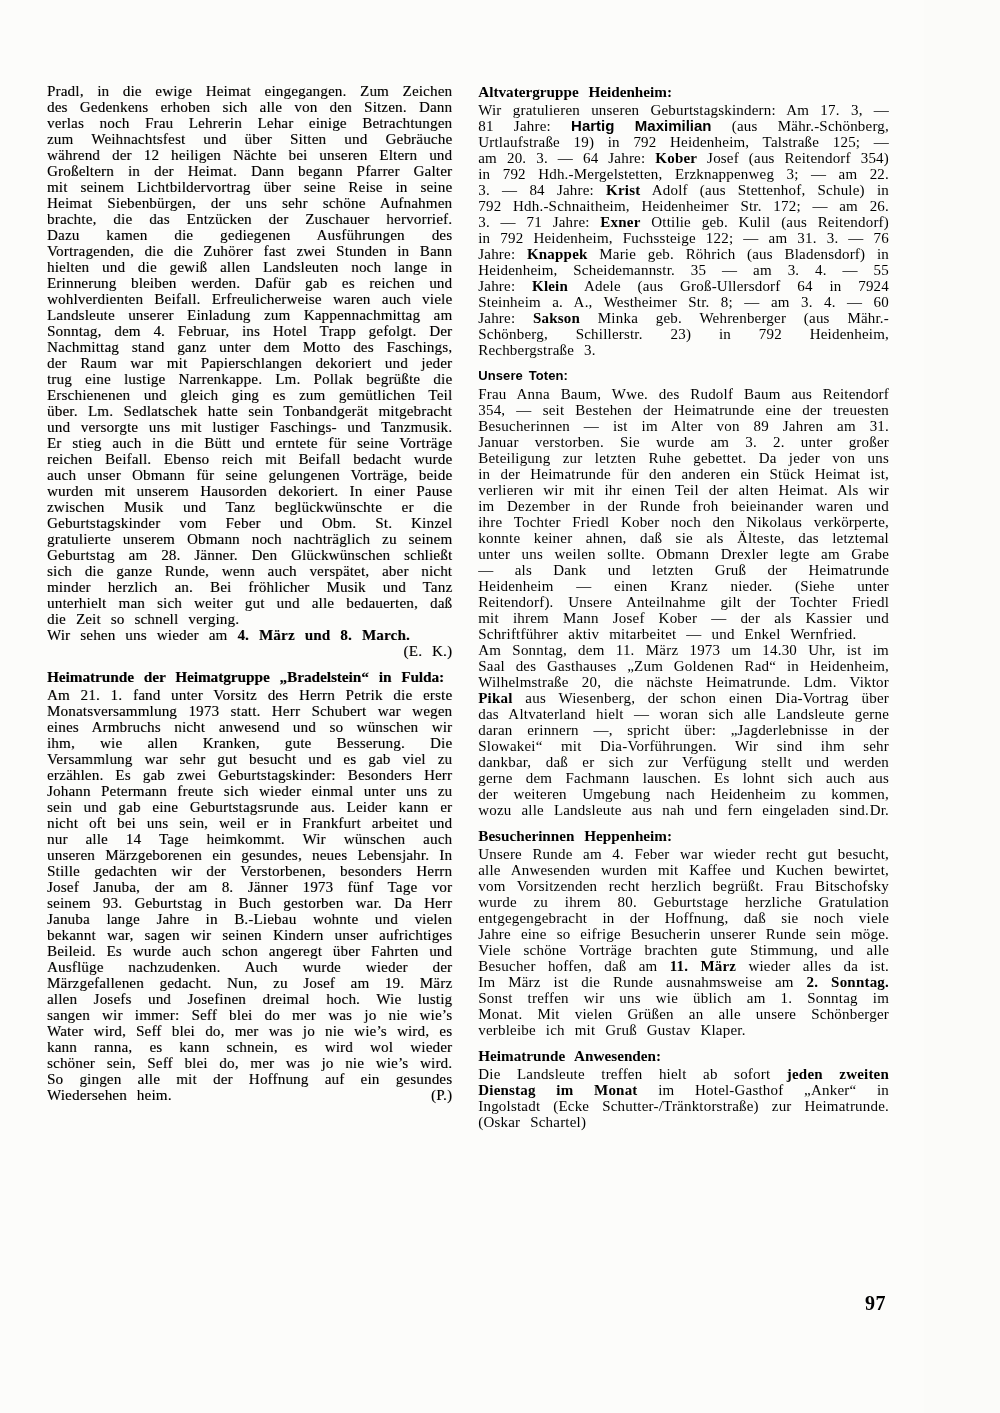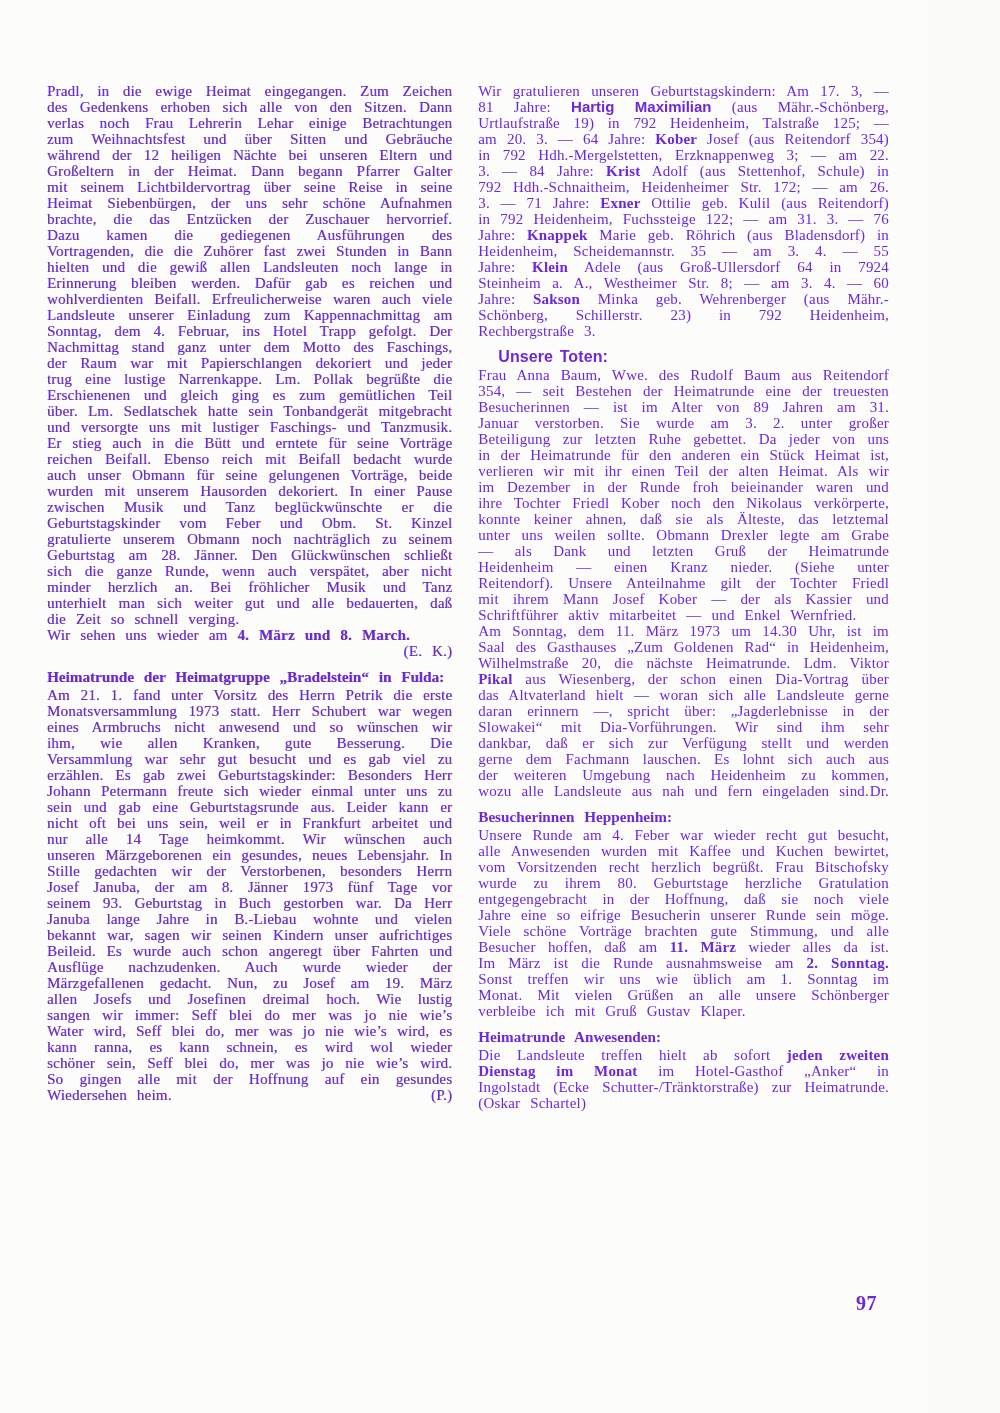--- a/index.html
+++ b/index.html
@@ -4,21 +4,21 @@
 <style>
   html,body{margin:0;padding:0;background:#fbfbf9;}
   .page{
     position:relative;
     width:924px;height:1413px;
     box-sizing:border-box;
     background:#fcfcfa;
     padding:83px 35px 0 47px;
     overflow:hidden;
     font-family:"Liberation Serif","DejaVu Serif",serif;
-    color:#6d28d9;
+    color:#000000;
   }
   .columns{display:flex;gap:26px;}
   .col{box-sizing:border-box;}
   .col-left{width:443px;}
   .col-right{width:449px;}
   
   .col-left .para, .col-left .head{ text-shadow:0.5px 0 0.6px rgba(48,40,34,0.42); }
   .para{
     margin:0;
     text-align:justify;
@@ -34,45 +34,46 @@
     font-size:15.2px;
     line-height:17px;
     font-weight:bold;
     text-align:justify;
     word-spacing:6px;
   }
   .head.first{margin-top:0;}
   .head.gap-lg{}
   .b{font-weight:bold;}
   .sans{font-family:"Liberation Sans","DejaVu Sans",sans-serif;font-size:15px;letter-spacing:0;}
-  .head.sans-head{font-family:"Liberation Sans","DejaVu Sans",sans-serif;font-size:16px;letter-spacing:0.1px;word-spacing:2px;margin-left:20px;}
+  .head.sans-head{font-family:"Liberation Sans","DejaVu Sans",sans-serif;font-size:13px;letter-spacing:0.1px;word-spacing:2px;}
   .sig{float:right;font-weight:normal;}
   .pagenum{
     position:absolute;
     top:1292px;
-    right:47px;
+    right:38px;
     font-weight:bold;
     font-size:20px;
     letter-spacing:0.5px;
   }
 </style>
 </head>
 <body>
 
 <div class="page">
   <div class="columns">
 
     <div class="col col-left">
       <p class="para"><span>Pradl, in die ewige Heimat eingegangen. Zum Zeichen des Gedenkens erhoben sich alle von den Sitzen. Dann verlas noch Frau Lehrerin Lehar einige Betrachtungen zum Weihnachtsfest und über Sitten und Gebräuche während der 12 heiligen Nächte bei unseren Eltern und Großeltern in der Heimat. Dann begann Pfarrer Galter mit seinem Lichtbildervortrag über seine Reise in seine Heimat Siebenbürgen, der uns sehr schöne Aufnahmen brachte, die das Entzücken der Zuschauer hervorrief. Dazu kamen die gediegenen Ausführungen des Vortragenden, die die Zuhörer fast zwei Stunden in Bann hielten und die gewiß allen Landsleuten noch lange in Erinnerung bleiben werden. Dafür gab es reichen und wohlverdienten Beifall. Erfreulicherweise waren auch viele Landsleute unserer Einladung zum Kappennachmittag am Sonntag, dem 4. Februar, ins Hotel Trapp gefolgt. Der Nachmittag stand ganz unter dem Motto des Faschings, der Raum war mit Papierschlangen dekoriert und jeder trug eine lustige Narrenkappe. Lm. Pollak begrüßte die Erschienenen und gleich ging es zum gemütlichen Teil über. Lm. Sedlatschek hatte sein Tonbandgerät mitgebracht und versorgte uns mit lustiger Faschings- und Tanzmusik. Er stieg auch in die Bütt und erntete für seine Vorträge reichen Beifall. Ebenso reich mit Beifall bedacht wurde auch unser Obmann für seine gelungenen Vorträge, beide wurden mit unserem Hausorden dekoriert. In einer Pause zwischen Musik und Tanz beglückwünschte er die Geburtstagskinder vom Feber und Obm. St. Kinzel gratulierte unserem Obmann noch nachträglich zu seinem Geburtstag am 28. Jänner. Den Glückwünschen schließt sich die ganze Runde, wenn auch verspätet, aber nicht minder herzlich an. Bei fröhlicher Musik und Tanz unterhielt man sich weiter gut und alle bedauerten, daß die Zeit so schnell verging.</span></p>
       <p class="para"><span><span>Wir sehen uns wieder am </span><span class="b">4. März und 8. March.</span></span><span class="sig">(E. K.)</span></p>
       <h3 class="head gap-lg">Heimatrunde der Heimatgruppe „Bradelstein“ in Fulda:</h3>
       <p class="para"><span><span>Am 21. 1. fand unter Vorsitz des Herrn Petrik die erste Monatsversammlung 1973 statt. Herr Schubert war wegen eines Armbruchs nicht anwesend und so wünschen wir ihm, wie allen Kranken, gute Besserung. Die Versammlung war sehr gut besucht und es gab viel zu erzählen. Es gab zwei Geburtstagskinder: Besonders Herr Johann Petermann freute sich wieder einmal unter uns zu sein und gab eine Geburtstagsrunde aus. Leider kann er nicht oft bei uns sein, weil er in Frankfurt arbeitet und nur alle 14 Tage heimkommt. Wir wünschen auch unseren Märzgeborenen ein gesundes, neues Lebensjahr. In Stille gedachten wir der Verstorbenen, besonders Herrn Josef Januba, der am 8. Jänner 1973 fünf Tage vor seinem 93. Geburtstag in Buch gestorben war. Da Herr Januba lange Jahre in B.-Liebau wohnte und vielen bekannt war, sagen wir seinen Kindern unser aufrichtiges Beileid. Es wurde auch schon angeregt über Fahrten und Ausflüge nachzudenken. Auch wurde wieder der Märzgefallenen gedacht. Nun, zu Josef am 19. März allen Josefs und Josefinen dreimal hoch. Wie lustig sangen wir immer: Seff blei do mer was jo nie wie’s Water wird, Seff blei do, mer was jo nie wie’s wird, es kann ranna, es kann schnein, es wird wol wieder schöner sein, Seff blei do, mer was jo nie wie’s wird. So gingen alle mit der Hoffnung auf ein gesundes Wiedersehen heim.</span></span><span class="sig">(P.)</span></p>
     </div>
 
     <div class="col col-right">
+      <h3 class="head first">Altvatergruppe Heidenheim:</h3>
       <p class="para"><span>Wir gratulieren unseren Geburtstagskindern: Am 17. 3, — 81 Jahre: </span><span class="b sans">Hartig Maximilian</span><span> (aus Mähr.-Schönberg, Urtlaufstraße 19) in 792 Heidenheim, Talstraße 125; — am 20. 3. — 64 Jahre: </span><span class="b">Kober</span><span> Josef (aus Reitendorf 354) in 792 Hdh.-Mergelstetten, Erzknappenweg 3; — am 22. 3. — 84 Jahre: </span><span class="b">Krist</span><span> Adolf (aus Stettenhof, Schule) in 792 Hdh.-Schnaitheim, Heidenheimer Str. 172; — am 26. 3. — 71 Jahre: </span><span class="b">Exner</span><span> Ottilie geb. Kulil (aus Reitendorf) in 792 Heidenheim, Fuchssteige 122; — am 31. 3. — 76 Jahre: </span><span class="b">Knappek</span><span> Marie geb. Röhrich (aus Bladensdorf) in Heidenheim, Scheidemannstr. 35 — am 3. 4. — 55 Jahre: </span><span class="b">Klein</span><span> Adele (aus Groß-Ullersdorf 64 in 7924 Steinheim a. A., Westheimer Str. 8; — am 3. 4. — 60 Jahre: </span><span class="b">Sakson</span><span> Minka geb. Wehrenberger (aus Mähr.-Schönberg, Schillerstr. 23) in 792 Heidenheim, Rechbergstraße 3.</span></p>
       <h3 class="head sans-head">Unsere Toten:</h3>
       <p class="para"><span>Frau Anna Baum, Wwe. des Rudolf Baum aus Reitendorf 354, — seit Bestehen der Heimatrunde eine der treuesten Besucherinnen — ist im Alter von 89 Jahren am 31. Januar verstorben. Sie wurde am 3. 2. unter großer Beteiligung zur letzten Ruhe gebettet. Da jeder von uns in der Heimatrunde für den anderen ein Stück Heimat ist, verlieren wir mit ihr einen Teil der alten Heimat. Als wir im Dezember in der Runde froh beieinander waren und ihre Tochter Friedl Kober noch den Nikolaus verkörperte, konnte keiner ahnen, daß sie als Älteste, das letztemal unter uns weilen sollte. Obmann Drexler legte am Grabe — als Dank und letzten Gruß der Heimatrunde Heidenheim — einen Kranz nieder. (Siehe unter Reitendorf). Unsere Anteilnahme gilt der Tochter Friedl mit ihrem Mann Josef Kober — der als Kassier und Schriftführer aktiv mitarbeitet — und Enkel Wernfried.</span></p>
       <p class="para"><span><span>Am Sonntag, dem 11. März 1973 um 14.30 Uhr, ist im Saal des Gasthauses „Zum Goldenen Rad“ in Heidenheim, Wilhelmstraße 20, die nächste Heimatrunde. Ldm. Viktor </span><span class="b">Pikal</span><span> aus Wiesenberg, der schon einen Dia-Vortrag über das Altvaterland hielt — woran sich alle Landsleute gerne daran erinnern —, spricht über: „Jagderlebnisse in der Slowakei“ mit Dia-Vorführungen. Wir sind ihm sehr dankbar, daß er sich zur Verfügung stellt und werden gerne dem Fachmann lauschen. Es lohnt sich auch aus der weiteren Umgebung nach Heidenheim zu kommen, wozu alle Landsleute aus nah und fern eingeladen sind.</span></span><span class="sig">Dr.</span></p>
       <h3 class="head">Besucherinnen Heppenheim:</h3>
       <p class="para"><span>Unsere Runde am 4. Feber war wieder recht gut besucht, alle Anwesenden wurden mit Kaffee und Kuchen bewirtet, vom Vorsitzenden recht herzlich begrüßt. Frau Bitschofsky wurde zu ihrem 80. Geburtstage herzliche Gratulation entgegengebracht in der Hoffnung, daß sie noch viele Jahre eine so eifrige Besucherin unserer Runde sein möge. Viele schöne Vorträge brachten gute Stimmung, und alle Besucher hoffen, daß am </span><span class="b">11. März</span><span> wieder alles da ist. Im März ist die Runde ausnahmsweise am </span><span class="b">2. Sonntag.</span><span> Sonst treffen wir uns wie üblich am 1. Sonntag im Monat. Mit vielen Grüßen an alle unsere Schönberger verbleibe ich mit Gruß Gustav Klaper.</span></p>
       <h3 class="head">Heimatrunde Anwesenden:</h3>
       <p class="para"><span>Die Landsleute treffen hielt ab sofort </span><span class="b">jeden zweiten Dienstag im Monat</span><span> im Hotel-Gasthof „Anker“ in Ingolstadt (Ecke Schutter-/Tränktorstraße) zur Heimatrunde. (Oskar Schartel)</span></p>
     </div>
 

